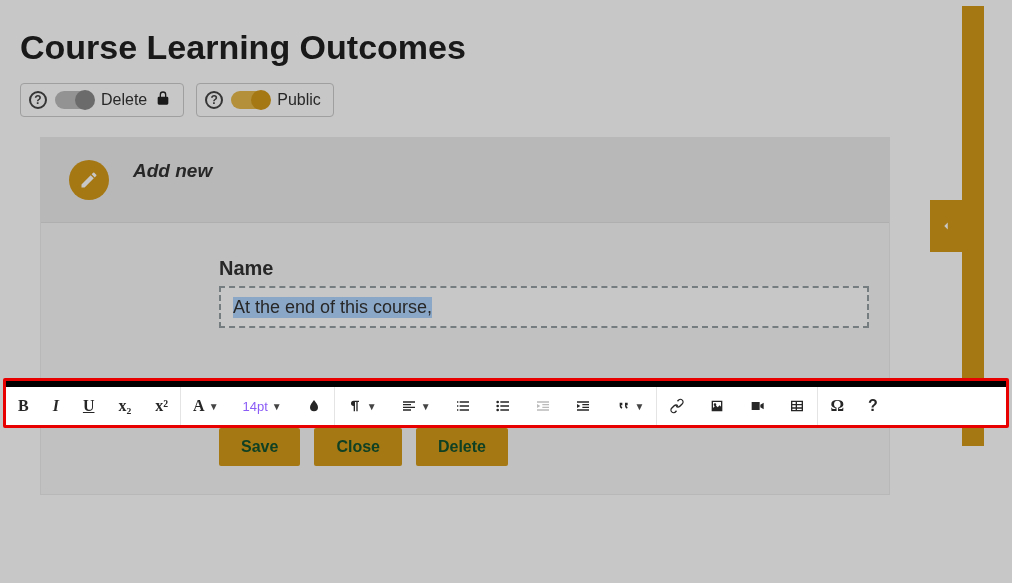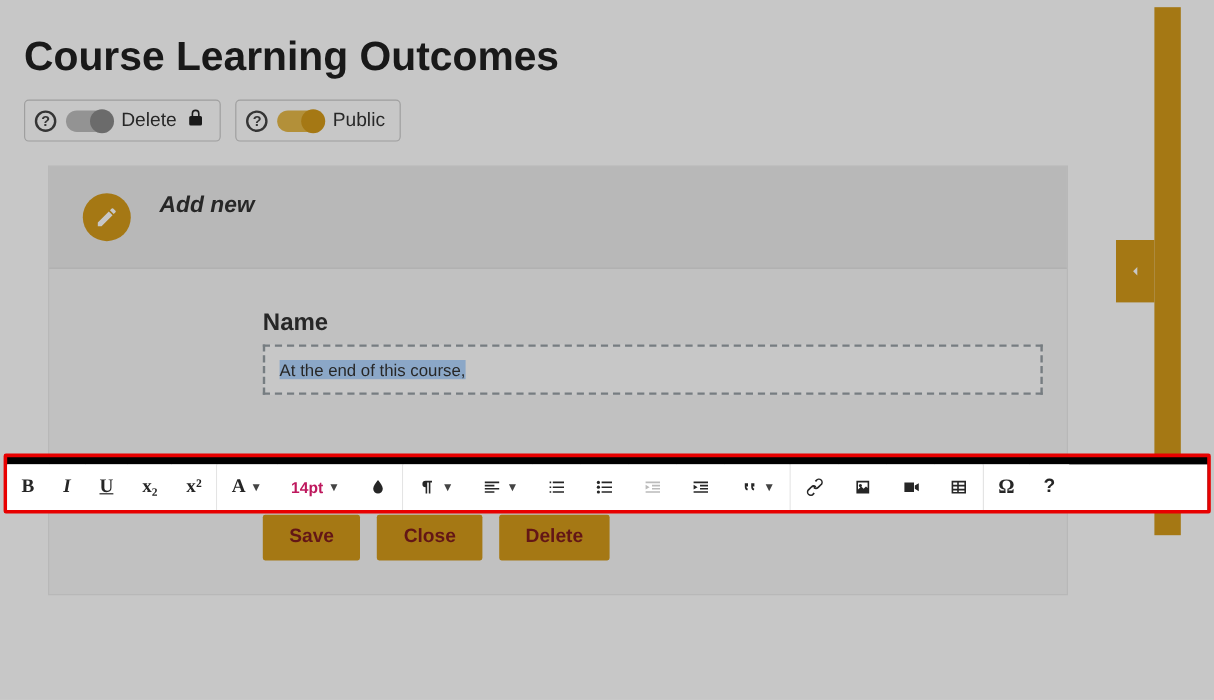--- a/index.html
+++ b/index.html
@@ -74,28 +74,28 @@
   width: 40px; height: 40px; border-radius: 50%;
   background: #d49a1a; display: flex; align-items: center; justify-content: center;
 }
 .round-btn svg { width: 20px; height: 20px; fill: #fff; }
 .add-new-label { font-size: 19px; font-weight: 700; font-style: italic; color: #333; }
 .card-body { padding: 34px 38px 28px 38px; }
 .indent { margin-left: 140px; }
 .field-label { font-size: 20px; font-weight: 700; color: #333; margin-bottom: 6px; }
 .text-input {
   border: 2px dashed #98a0a6; background: #fff;
-  padding: 8px 12px; font-size: 14px; color: #333;
+  padding: 8px 12px; font-size: 18px; color: #333;
   width: 650px; height: 42px;
   display: flex; align-items: center;
 }
 .text-input .sel { background: #b3d7ff; }
 .btn-row { display: flex; gap: 14px; margin-top: 100px; }
 .btn {
-  background: #d49a1a; color: #7f1d1d; border: none;
+  background: #d49a1a; color: #14532d; border: none;
   padding: 10px 22px; font-size: 16px; font-weight: 600;
   border-radius: 2px; cursor: pointer;
 }
 
 .scroll-rail {
   position: absolute; top: 6px; right: 28px; width: 22px; height: 440px; background: #d49a1a;
 }
 .collapse-tab {
   position: absolute; top: 200px; right: 50px;
   width: 32px; height: 52px; background: #d49a1a;
@@ -125,21 +125,21 @@
 }
 .tb-sep { width: 1px; background: #e4e4e4; }
 .tb-btn .caret { margin-left: 4px; font-size: 10px; color: #444; }
 .tb-btn svg { width: 16px; height: 16px; fill: #262626; }
 .bold-g { font-weight: 800; font-family: Georgia, serif; }
 .ital-g { font-style: italic; font-family: Georgia, serif; font-weight: 600;}
 .under-g { text-decoration: underline; font-family: Georgia, serif; font-weight: 600;}
 .serif-g { font-family: Liberation Serif, serif; }
 .disabled { color: #bbb; }
 .disabled svg { fill: #bbb; }
-.fs-label { font-size: 13px; color: #be185d; font-weight: bold; }
+.fs-label { font-size: 13px; color: #8b5cf6; }
 </style>
 </head>
 <body>
 
 <div class="page">
   <h1 class="page-title">Course Learning Outcomes</h1>
 
   <div class="visibility-row">
     <div class="vis-chip">
       <span class="help-circle">?</span>

